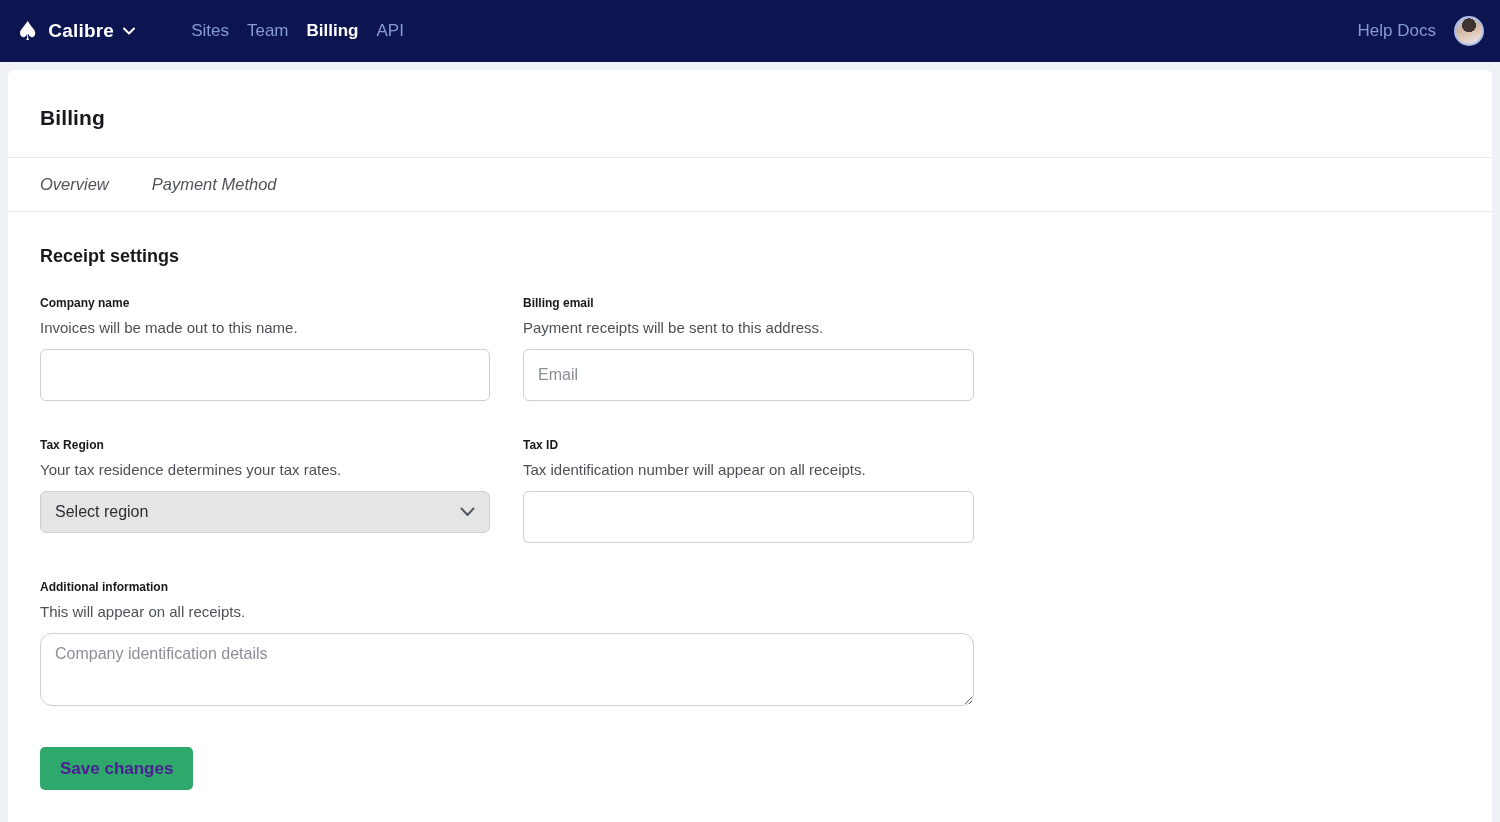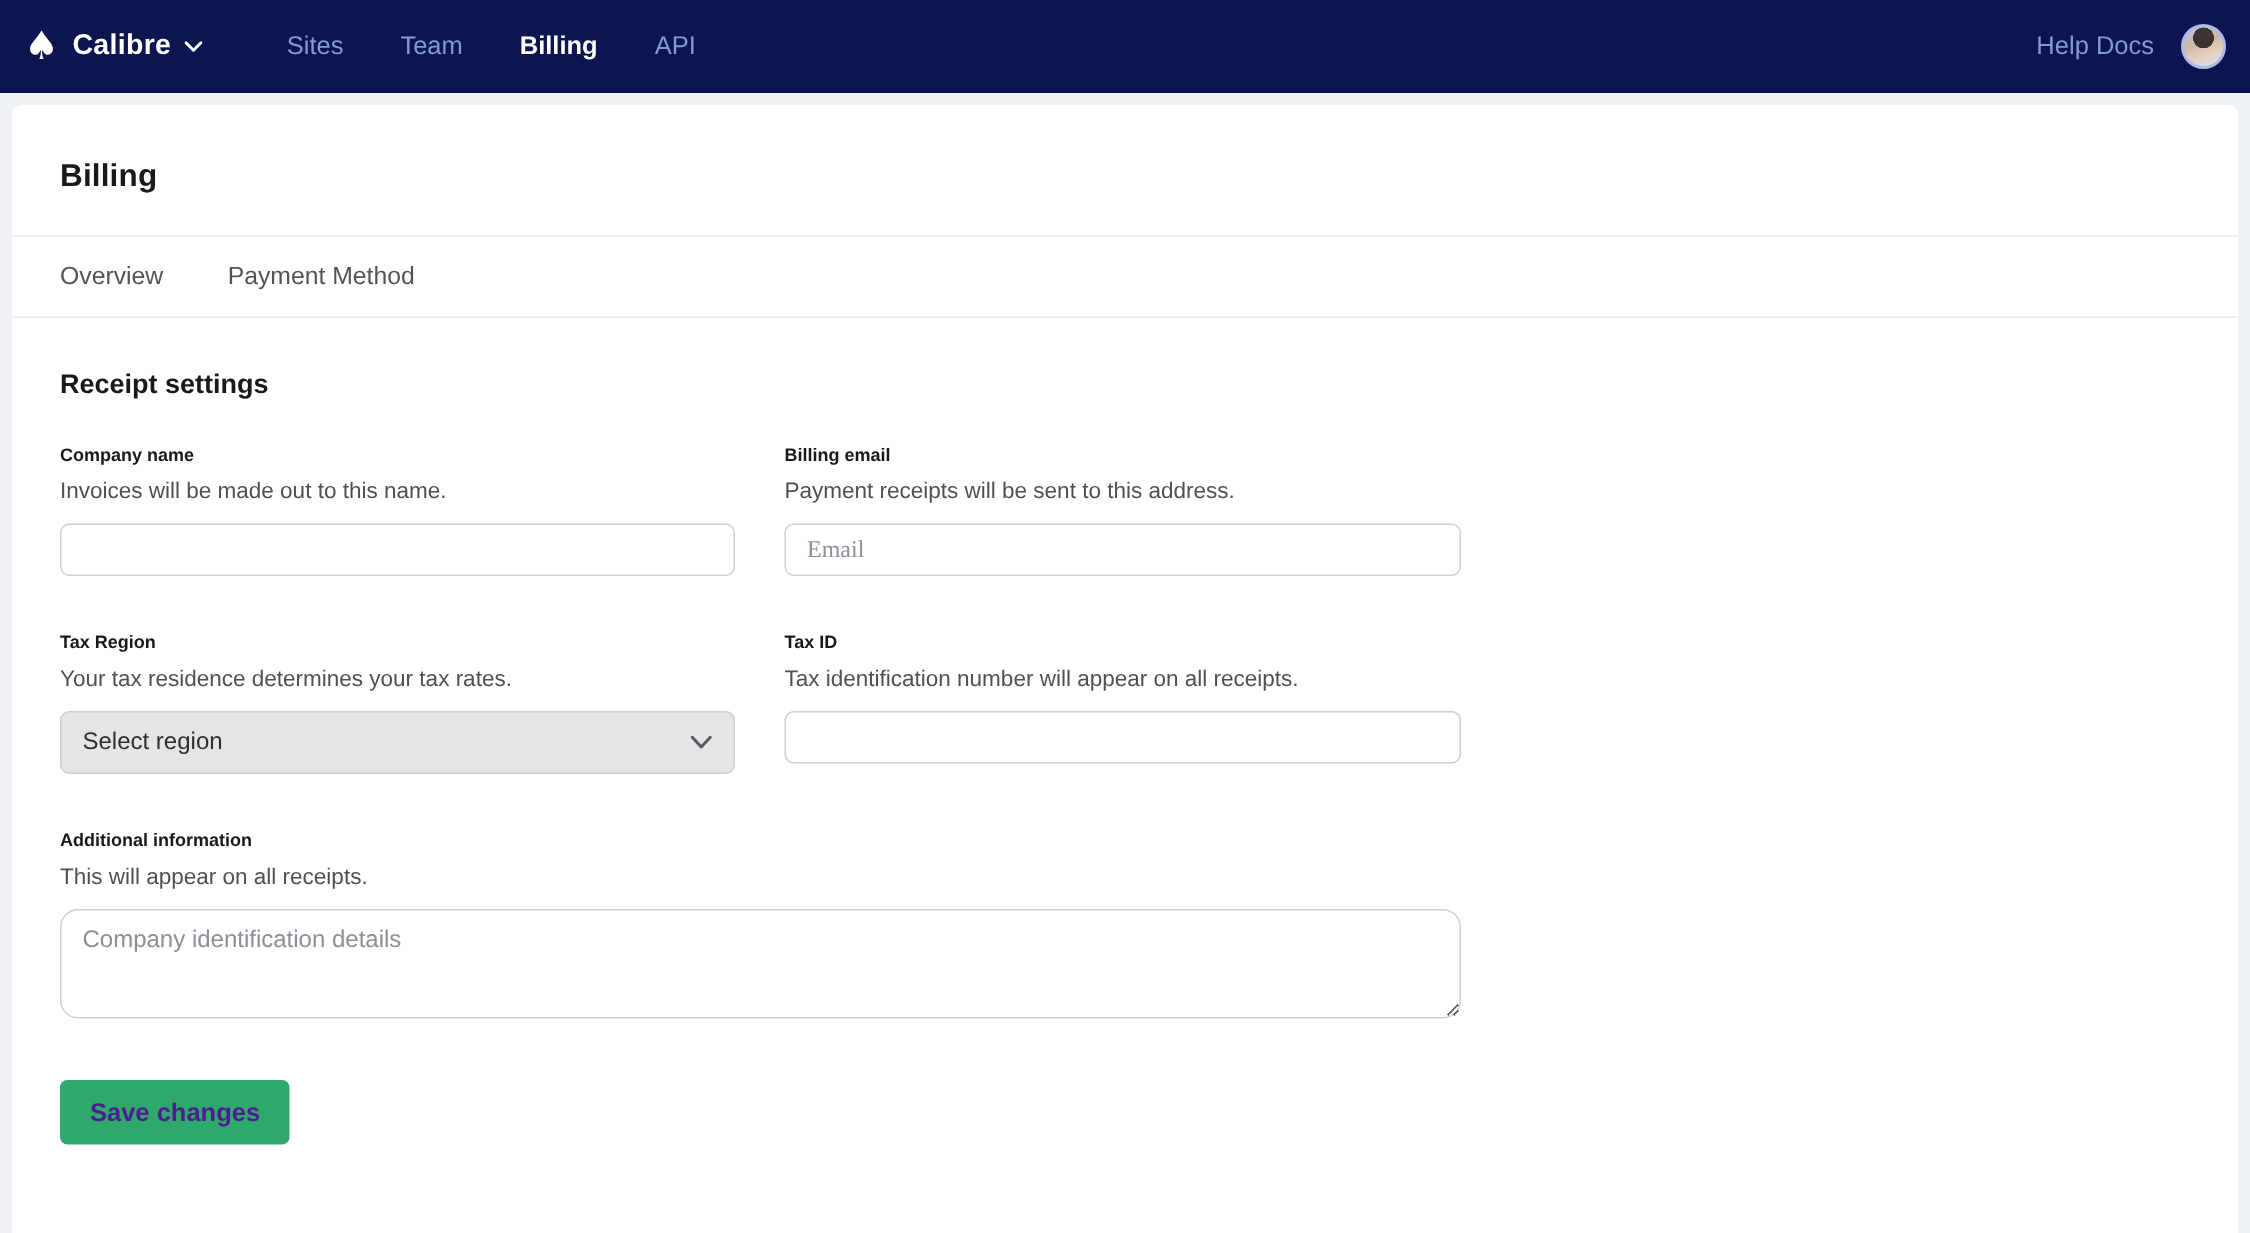--- a/index.html
+++ b/index.html
@@ -40,21 +40,21 @@
     margin-right:9px;
     font-family:"DejaVu Sans", sans-serif;
   }
   .brand .brand-name{
     color:#ffffff;
     font-size:19px;
     font-weight:700;
     letter-spacing:.2px;
   }
   .brand .caret{margin-left:9px;display:flex;align-items:center;}
-  .nav-links{display:flex;align-items:center;margin-left:56px;gap:38px;}
+  .nav-links{display:flex;align-items:center;margin-left:56px;gap:18px;}
   .nav-link{
     color:var(--nav-link);
     font-size:17px;
     text-decoration:none;
     cursor:pointer;
   }
   .nav-link.active{color:#ffffff;font-weight:700;}
   .nav-right{margin-left:auto;display:flex;align-items:center;gap:18px;}
   .help-link{color:var(--nav-link);font-size:17px;cursor:pointer;text-decoration:none;}
   .avatar{
@@ -82,20 +82,21 @@
     font-weight:700;
     color:var(--text-dark);
     letter-spacing:.1px;
   }
   
   .tabs{
     display:flex;
     gap:43px;
     padding:0 32px;
     border-bottom:1px solid var(--divider);
+    font-style:italic;
   }
   .tab{
     font-size:16.5px;
     color:var(--tab-inactive);
     padding:17px 0 15px 0;
     border-bottom:3px solid transparent;
     margin-bottom:-1px;
     cursor:pointer;
     white-space:nowrap;
   }
@@ -127,27 +128,27 @@
     color:var(--text-dark);
   }
   .field-help{
     margin-top:9px;
     font-size:15px;
     color:var(--text-help);
   }
   .text-input{
     margin-top:13px;
     width:100%;
-    height:35px;
+    height:52px;
     border:1px solid var(--input-border);
     border-radius:6px;
     padding:10px 14px;
     font-size:16px;
     color:#222;
-    font-family:Liberation Serif, serif;
+    font-family:Liberation Sans, sans-serif;
     outline:none;
     background:#fff;
   }
   .text-input::placeholder, .textarea-input::placeholder{color:var(--placeholder);opacity:1;}
   .select-input{
     margin-top:13px;
     width:100%;
     height:42px;
     border:1px solid var(--input-border);
     border-radius:6px;

